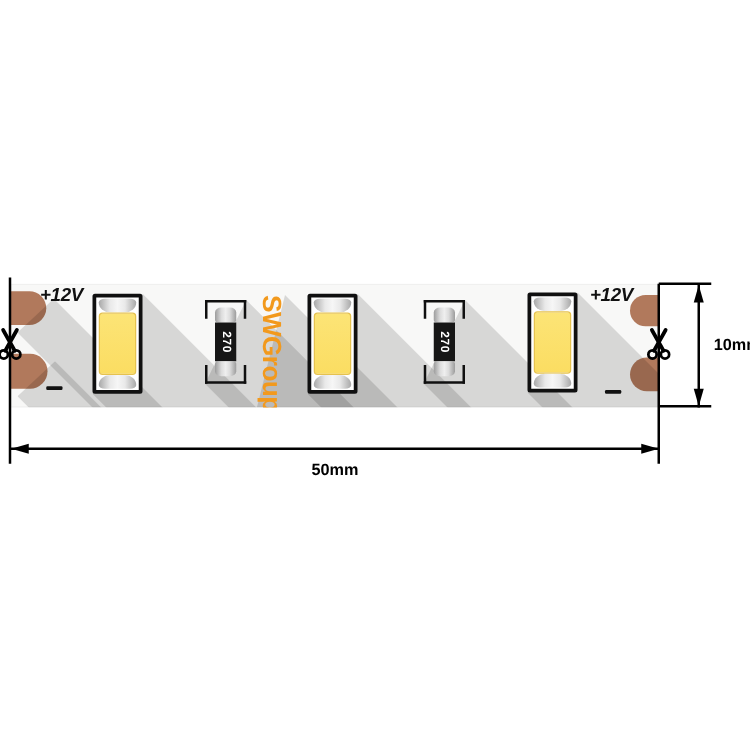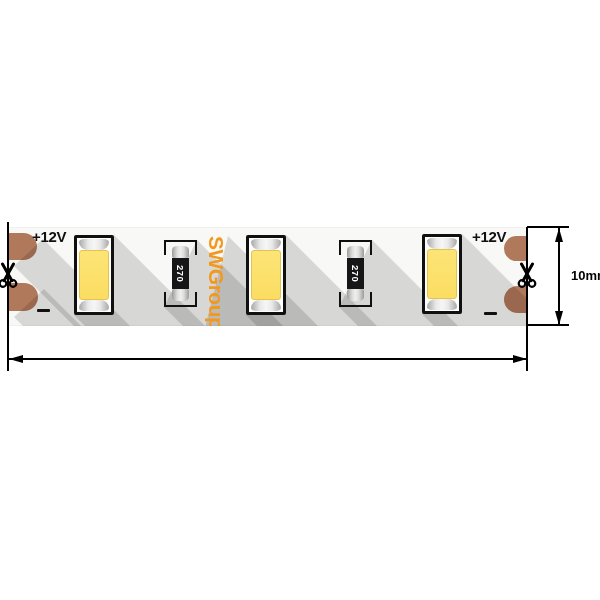--- a/index.html
+++ b/index.html
@@ -53,21 +53,21 @@
   .res .rcap.top{top:0;border-radius:5px 5px 3px 3px/4px 4px 2px 2px;}
   .res .rcap.bot{bottom:0;border-radius:3px 3px 5px 5px/2px 2px 4px 4px;}
   .res .rmid{position:absolute;left:0;right:0;top:12px;bottom:12px;background:#161616;
              display:flex;align-items:center;justify-content:center;}
   .res .rval{writing-mode:vertical-rl;color:#fff;font-size:9.5px;font-weight:bold;letter-spacing:0.5px;}
 
   
   .brand{position:absolute;left:197px;top:9px;width:23px;height:92px;
          writing-mode:vertical-rl;color:#f2991d;font-size:21px;font-weight:bold;
          letter-spacing:-0.5px;line-height:23px;text-align:center;}
-  .vlabel{position:absolute;top:1px;color:#111;font-size:15px;font-weight:bold;letter-spacing:-0.3px;}
+  .vlabel{position:absolute;top:1px;color:#111;font-size:15px;font-weight:bold;letter-spacing:-0.3px;font-style:italic;}
   .v-left{left:24px;} .v-right{left:464px;}
   .minus{position:absolute;width:13px;height:3px;background:#111;border-radius:1px;}
   .m-left{left:29px;top:82px;} .m-right{left:476px;top:85px;}
 
   
   .scissors{position:absolute;width:22px;height:26px;}
   .sc-left{left:-3px;top:262px;} .sc-right{left:516px;top:262px;}
 
   
   .dline{position:absolute;background:#000;}
@@ -165,20 +165,21 @@
     <path d="M7.2 18.6 L16.5 2" stroke="#000" stroke-width="3" stroke-linecap="round"></path>
     <path d="M14.8 18.6 L5.5 2" stroke="#000" stroke-width="3" stroke-linecap="round"></path>
   </svg>
 
   <div class="dline ext-left"></div>
   <div class="dline ext-right"></div>
 
   <div class="dline dim-w"></div>
   <div class="arr arr-w-l"></div>
   <div class="arr arr-w-r"></div>
+  <div class="dlabel lab-w">50mm</div>
 
   <div class="dline bar10-top"></div>
   <div class="dline bar10-bot"></div>
   <div class="dline dim-h"></div>
   <div class="arr arr-h-t"></div>
   <div class="arr arr-h-b"></div>
   <div class="dlabel lab-h">10mm</div>
 
 </div>
 

